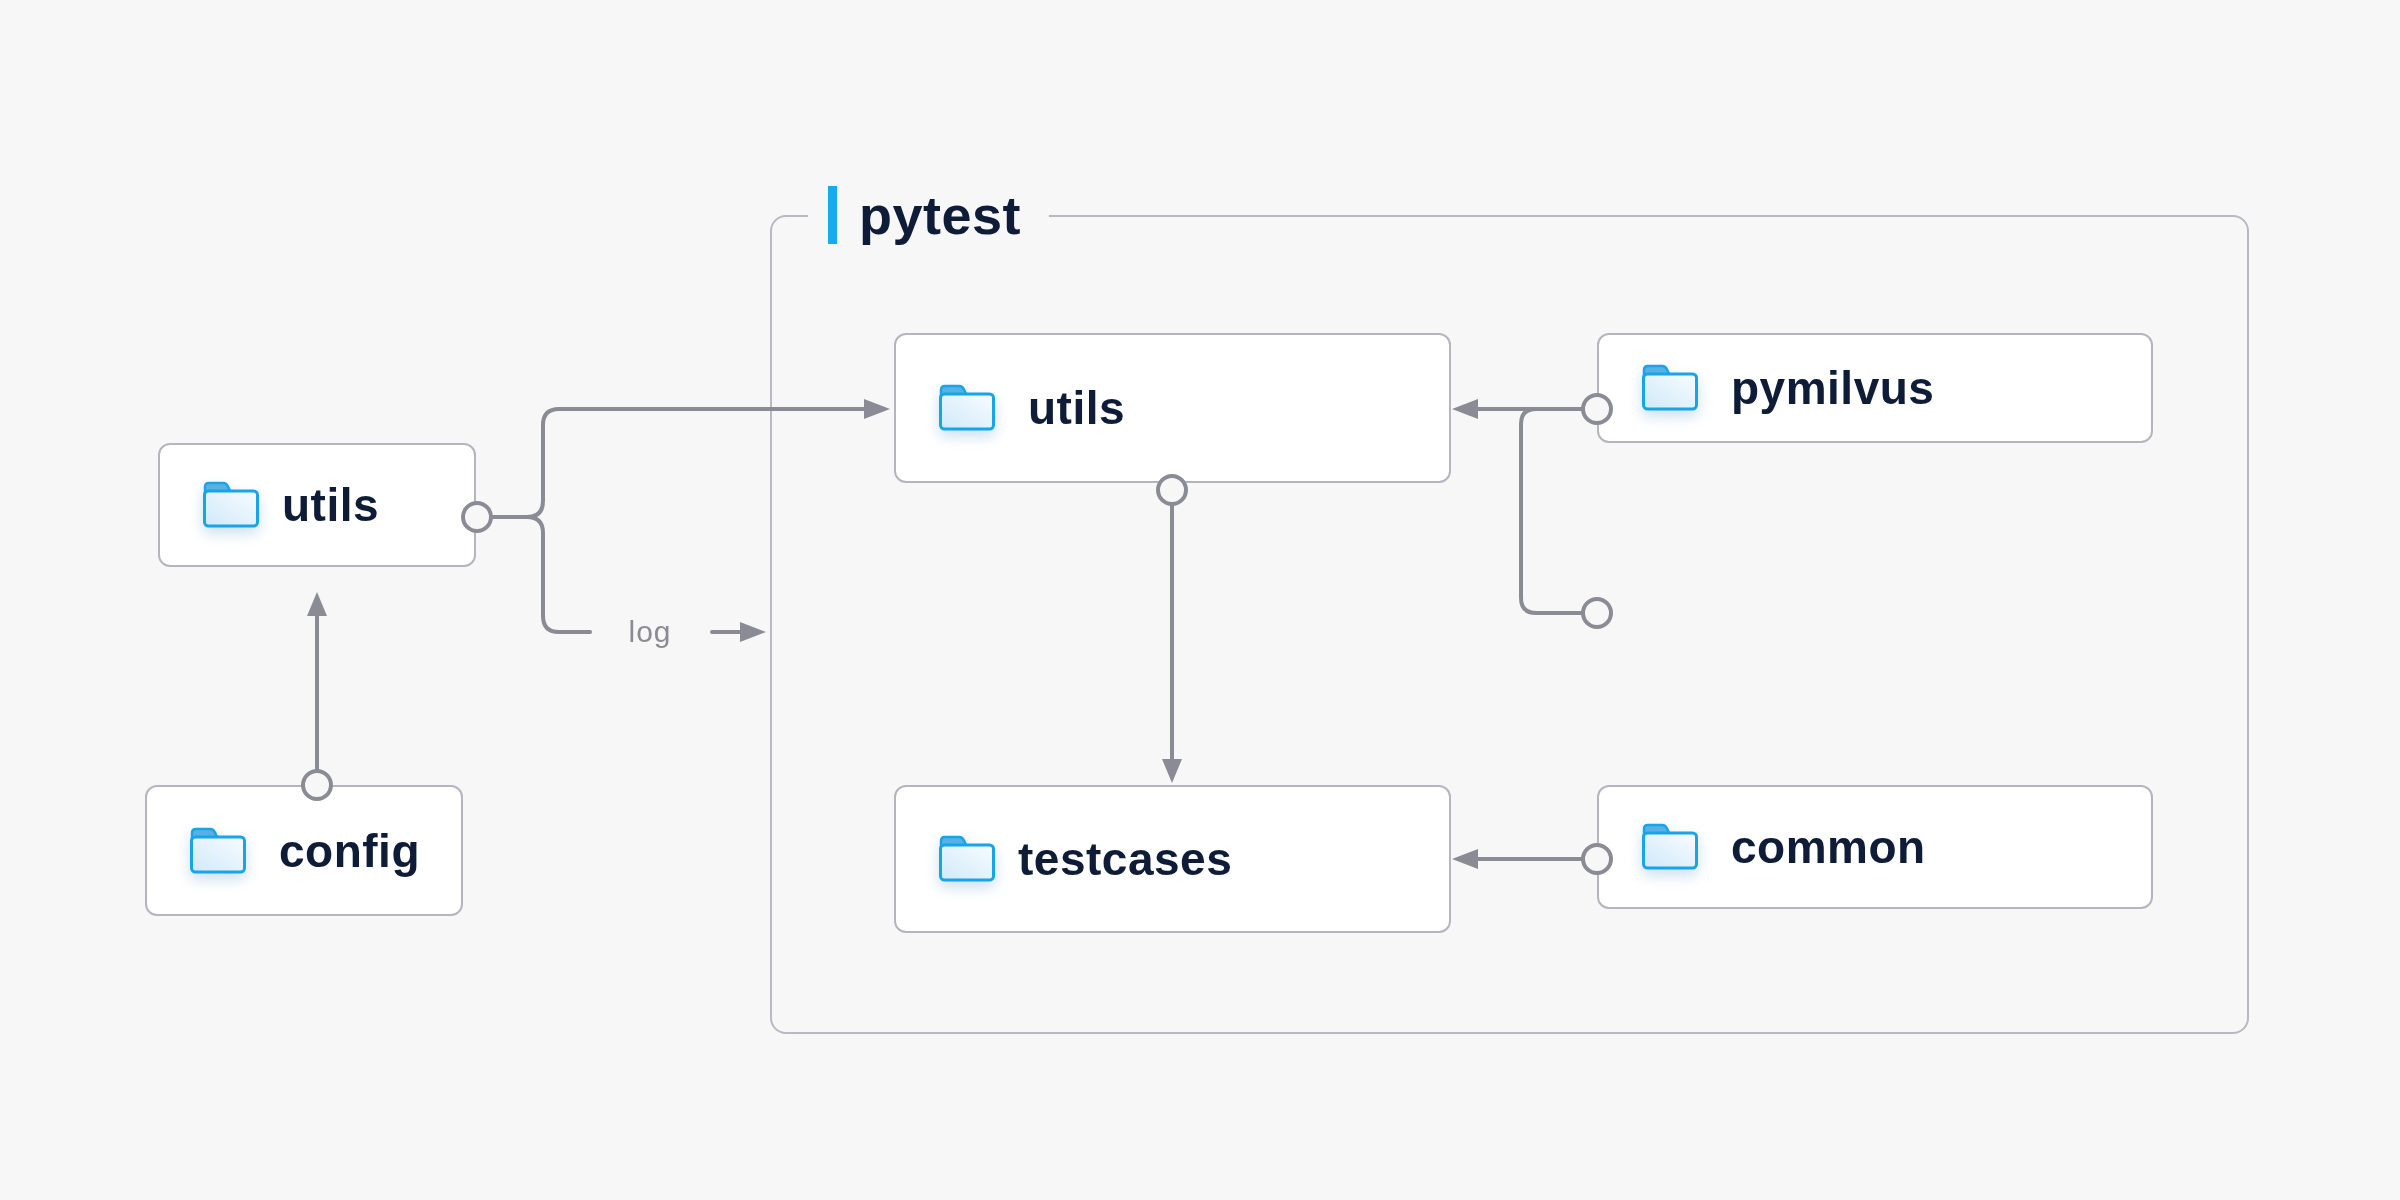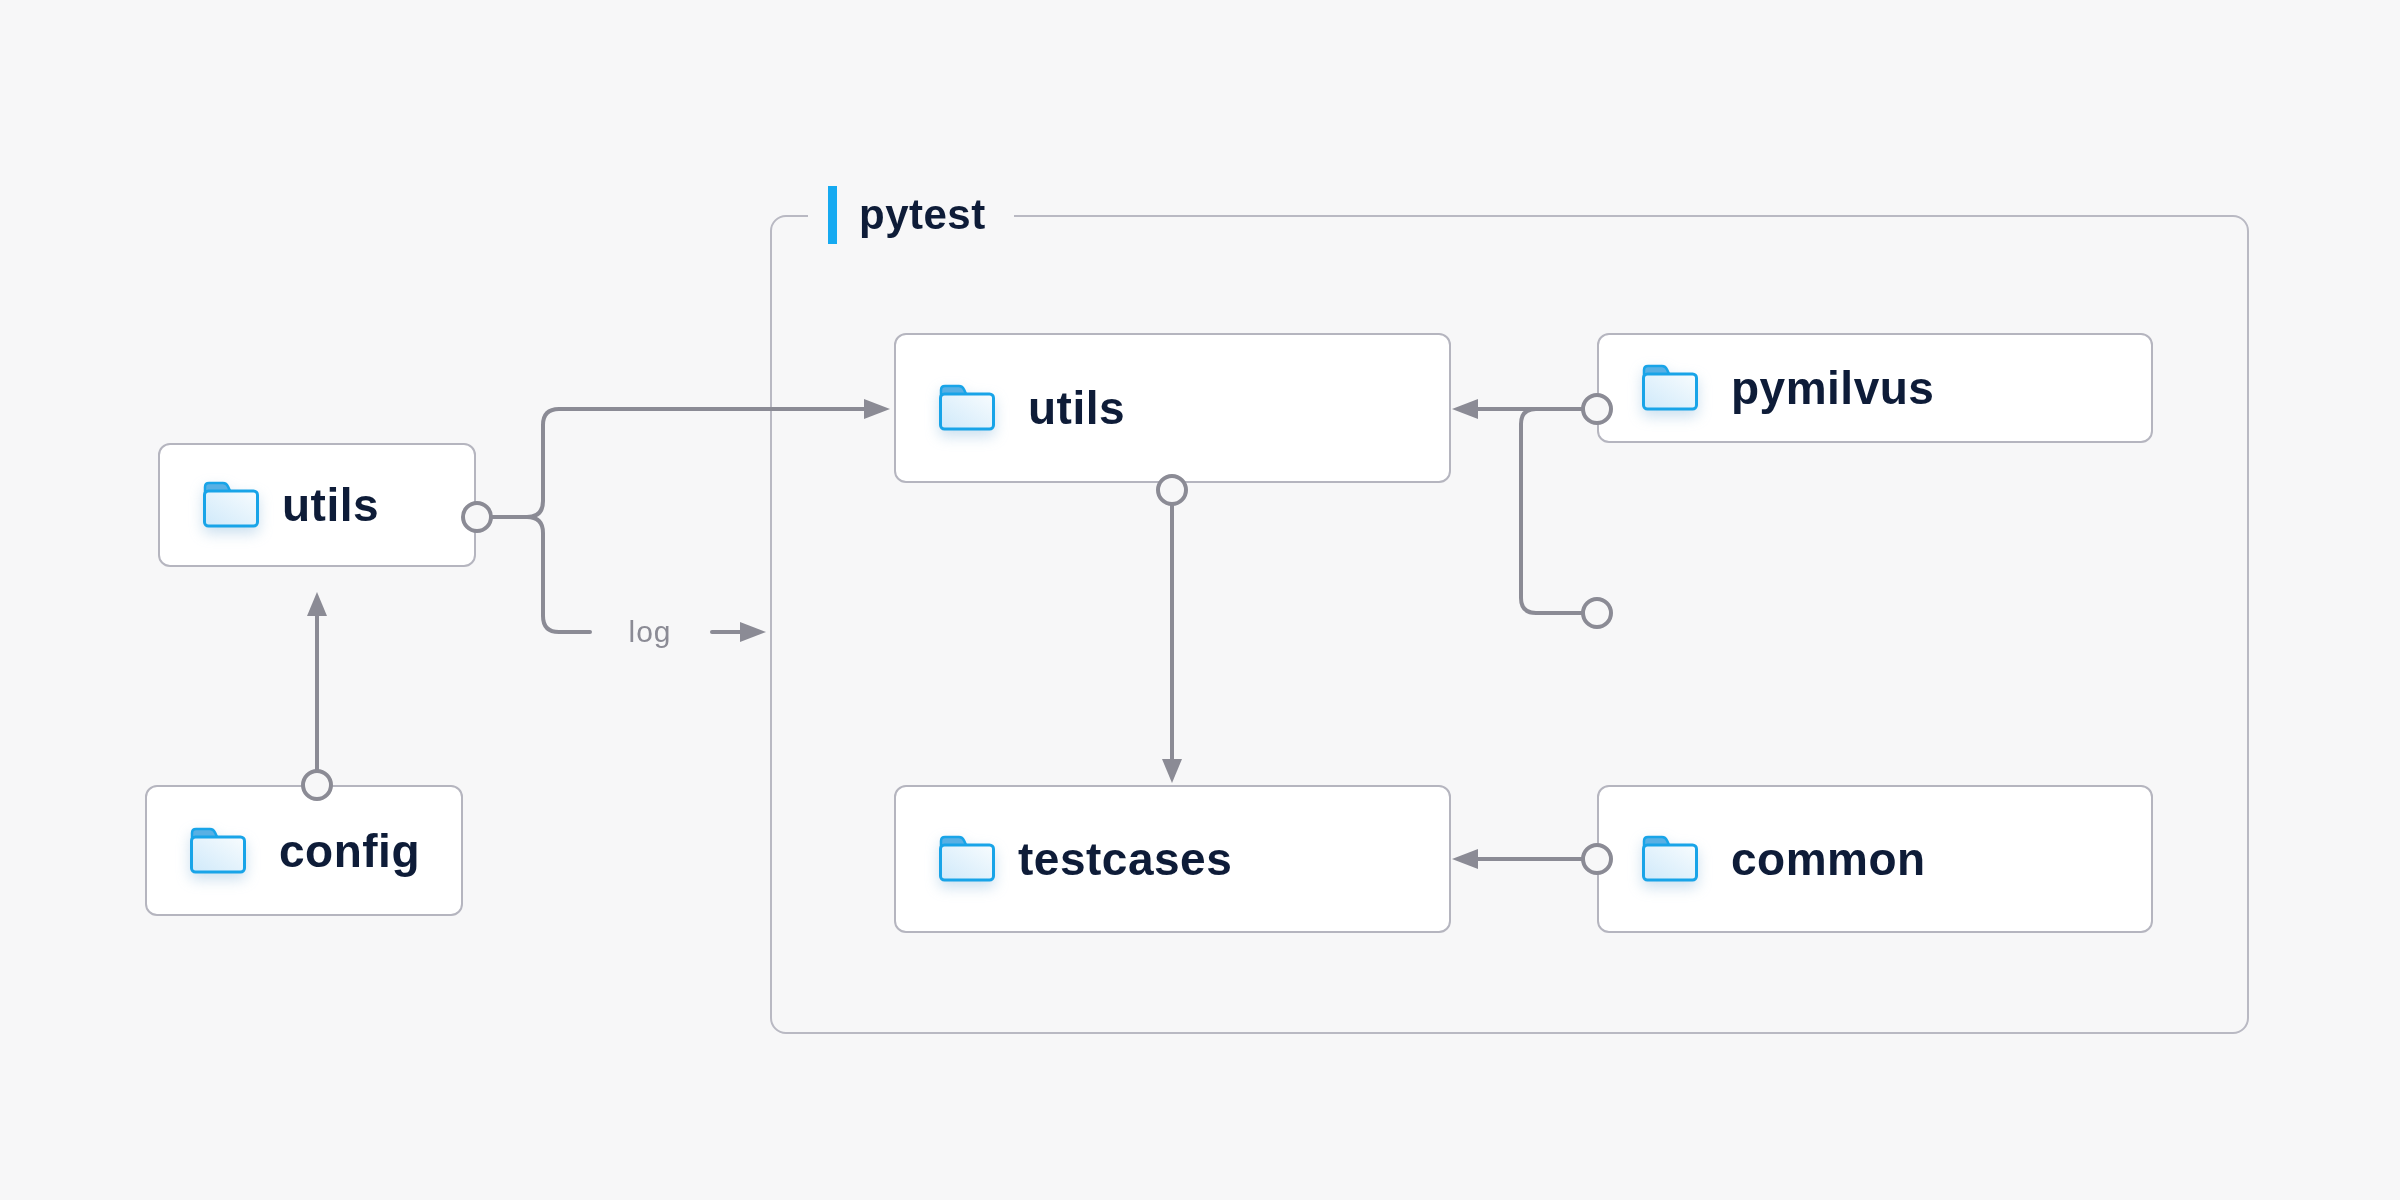--- a/index.html
+++ b/index.html
@@ -10,35 +10,35 @@
   html,body{margin:0;padding:0;}
   body{background:var(--page-bg);font-family:"Liberation Sans",sans-serif;}
   .canvas{position:relative;width:2400px;height:1200px;background:var(--page-bg);overflow:hidden;}
 
   .group{position:absolute;left:770px;top:215px;width:1475px;height:815px;
          border:2px solid var(--group-border);border-radius:16px;}
   .group-label{position:absolute;left:808px;top:215px;transform:translateY(-50%);
          display:flex;align-items:center;gap:22px;background:var(--page-bg);
          padding:6px 28px 6px 20px;}
   .group-label .bar{width:9px;height:58px;background:var(--accent-blue);}
-  .group-label .txt{font-size:42px;font-weight:700;color:var(--label-navy);letter-spacing:.5px;}
+  .group-label .txt{font-size:54px;font-weight:700;color:var(--label-navy);letter-spacing:.5px;}
 
   .node{position:absolute;background:var(--node-bg);border:2px solid var(--node-border);
         border-radius:12px;display:flex;align-items:center;gap:30px;padding-left:40px;
         box-sizing:border-box;}
   .node .lbl{font-size:46px;font-weight:700;color:var(--label-navy);letter-spacing:.5px;}
   .node svg{filter:drop-shadow(0 6px 7px rgba(110,165,210,.35));flex:none;}
 
   .n-utils{left:158px;top:443px;width:318px;height:124px;gap:20px;}
   .n-config{left:145px;top:785px;width:318px;height:131px;}
   .n-base{left:894px;top:333px;width:557px;height:150px;}
   .n-pymilvus{left:1597px;top:333px;width:556px;height:110px;}
   .n-check{left:1597px;top:538px;width:556px;height:150px;}
   .n-testcases{left:894px;top:785px;width:557px;height:148px;gap:20px;}
-  .n-common{left:1597px;top:785px;width:556px;height:148px;text-align:right;}
+  .n-common{left:1597px;top:785px;width:556px;height:124px;text-align:right;}
 
   .edge-label{position:absolute;left:600px;top:606px;width:100px;height:52px;
         line-height:52px;text-align:center;font-size:30px;font-weight:500;
         color:var(--connector);letter-spacing:1px;}
 
   .wires{position:absolute;left:0;top:0;pointer-events:none;}
   .wires path{stroke:var(--connector);stroke-width:4;fill:none;stroke-linecap:round;}
   .wires circle{stroke:var(--connector);stroke-width:4;fill:var(--page-bg);}
   .wires polygon{fill:var(--connector);stroke:none;}
 </style>

